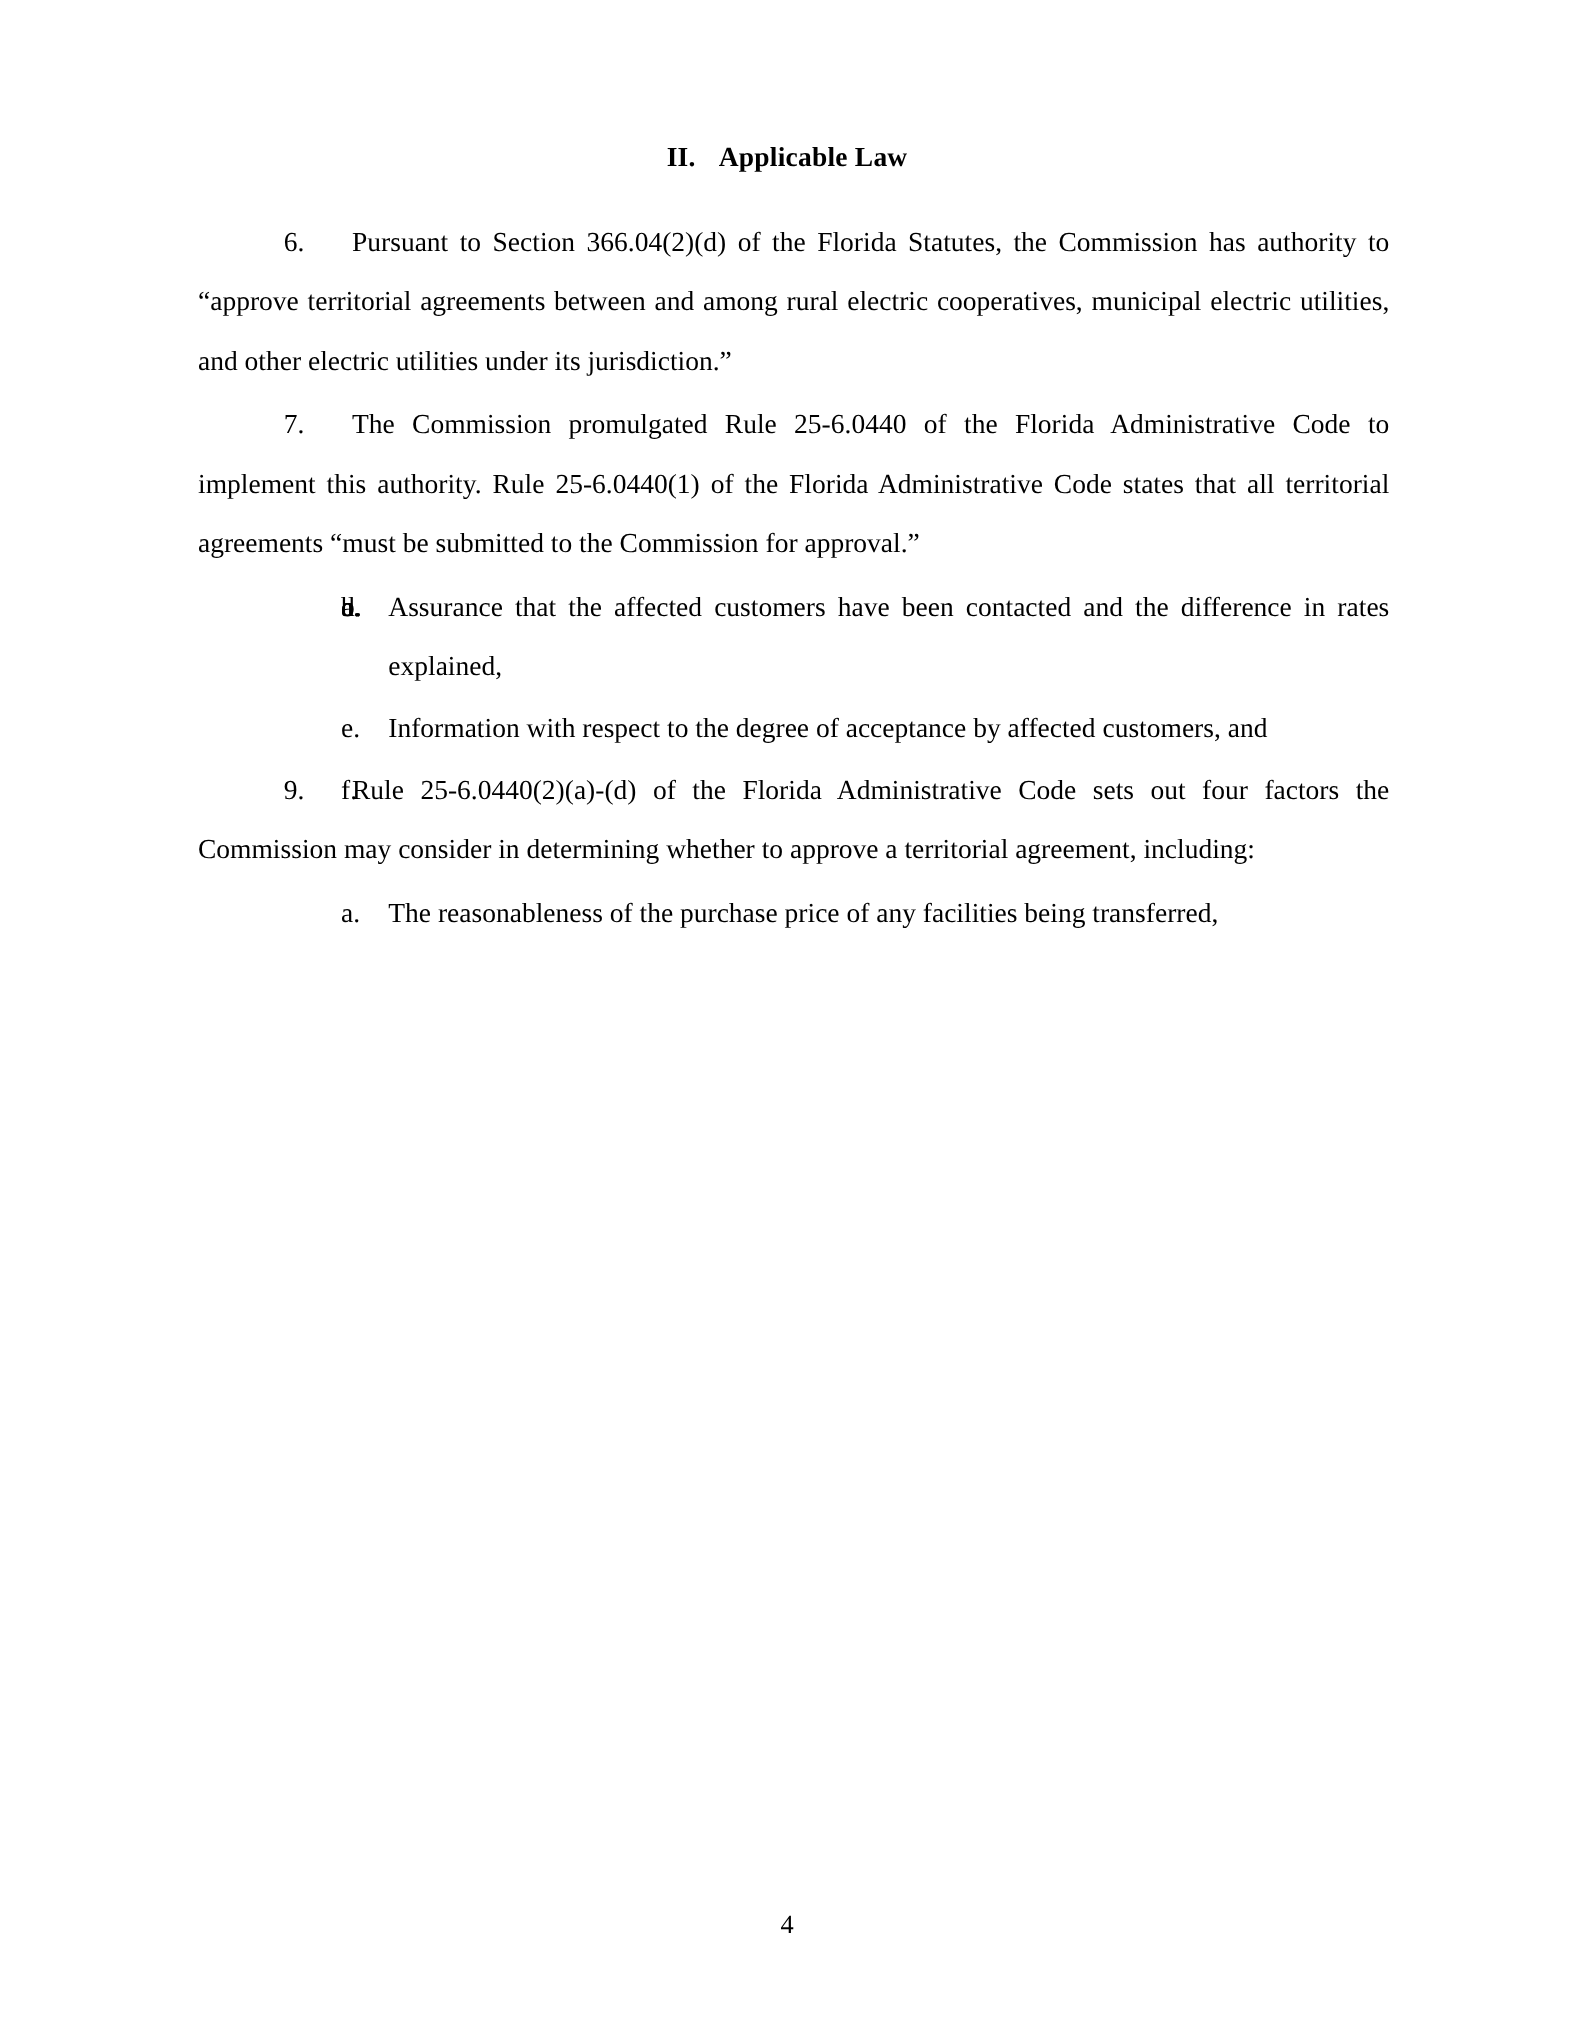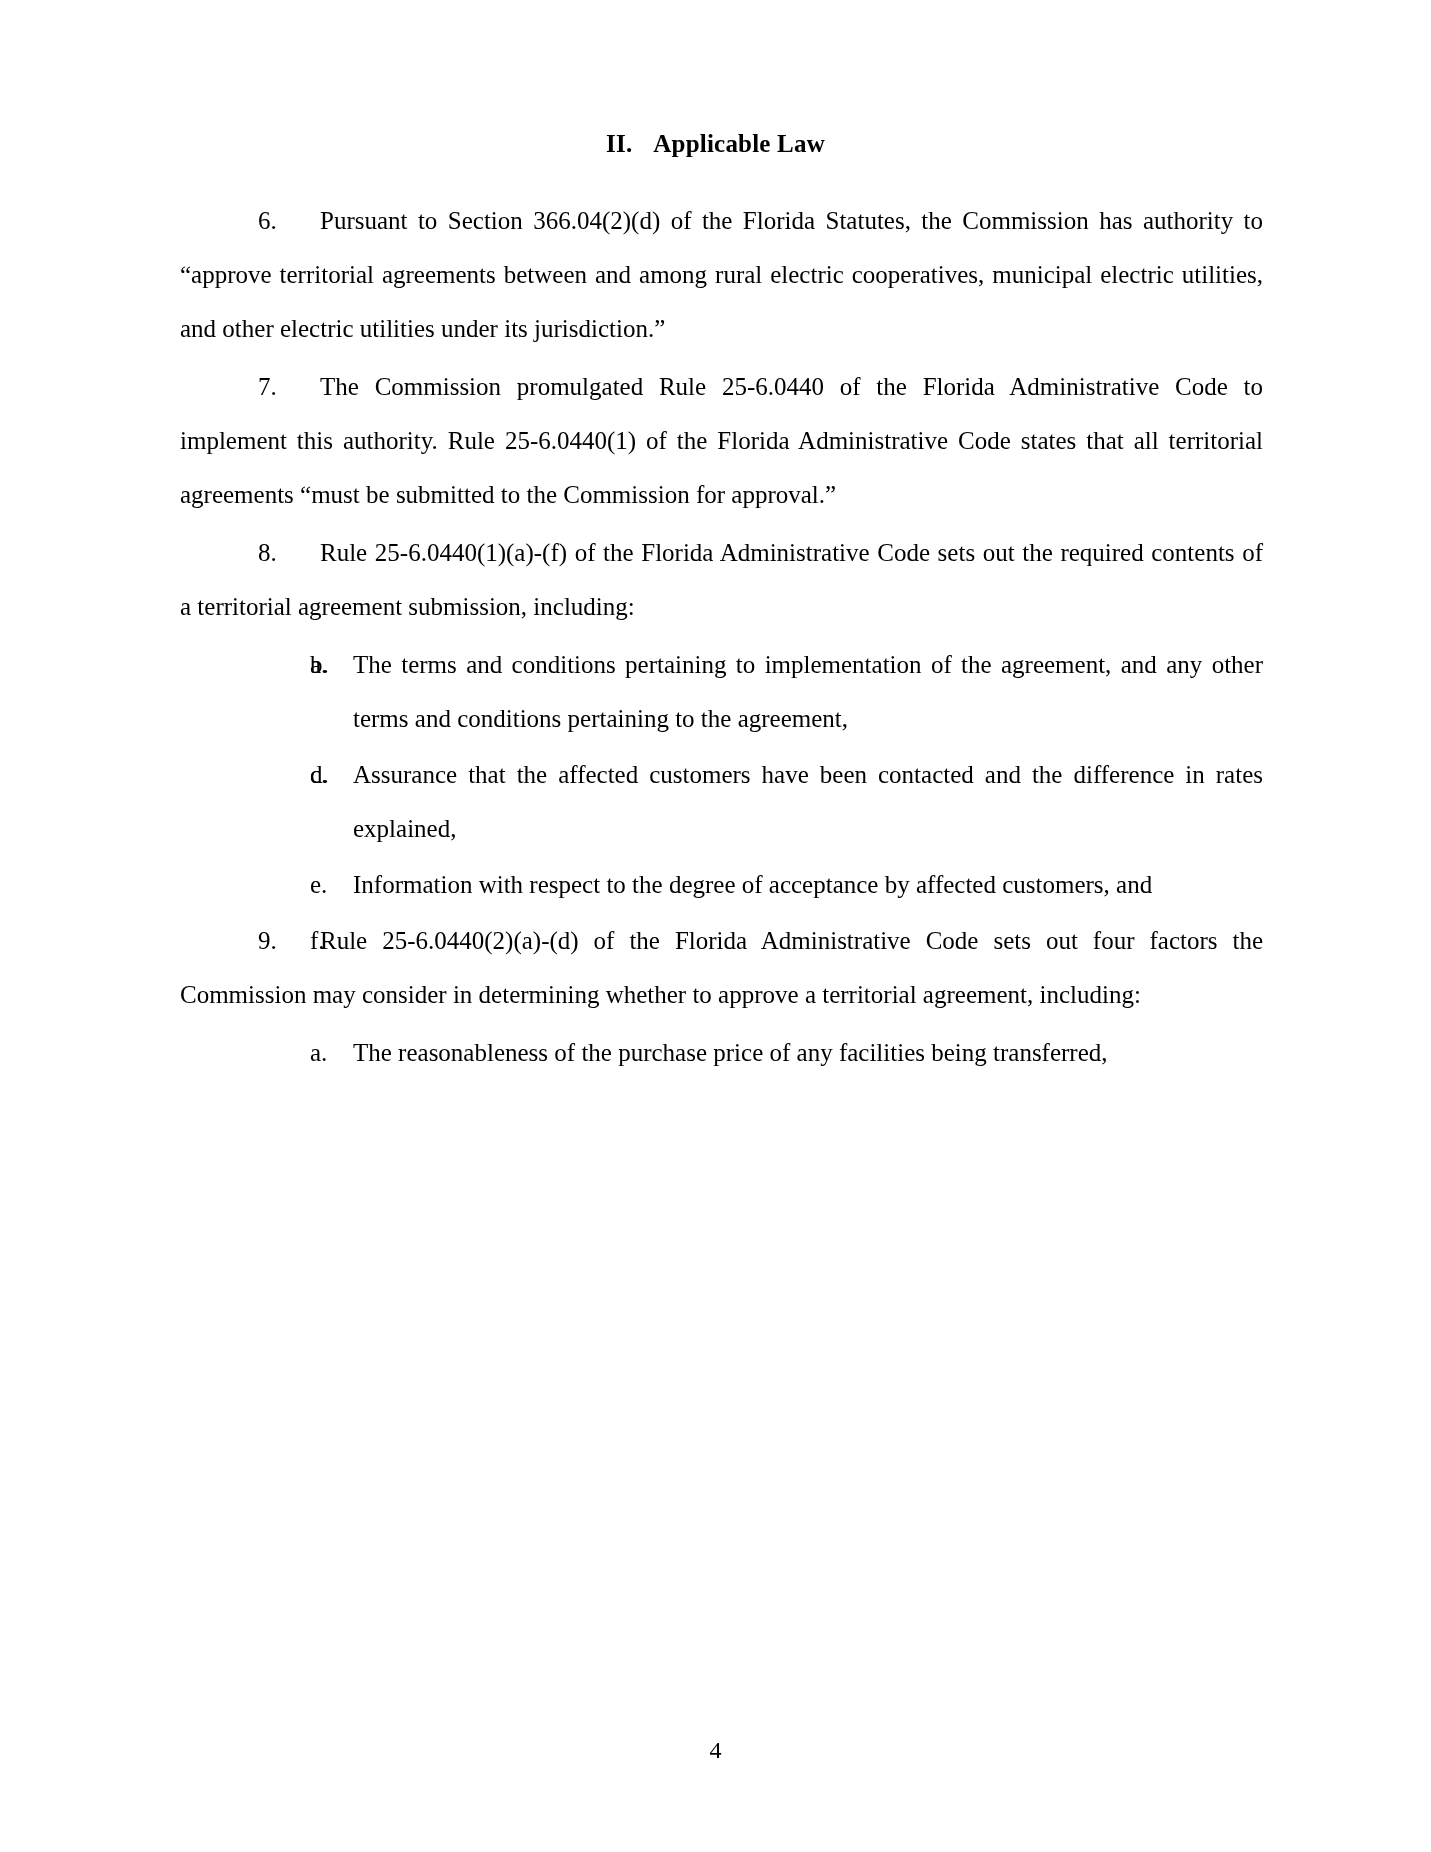--- a/index.html
+++ b/index.html
@@ -83,25 +83,24 @@
   <div class="content">
 
     <div class="section-heading">
       <span class="numeral">II.</span><span>Applicable Law</span>
     </div>
 
     <p class="body-par"><span class="pnum">6.</span><span>Pursuant to Section 366.04(2)(d) of the Florida Statutes, the Commission has authority to “approve territorial agreements between and among rural electric cooperatives, municipal electric utilities, and other electric utilities under its jurisdiction.”</span></p>
 
     <p class="body-par"><span class="pnum">7.</span><span>The Commission promulgated Rule 25-6.0440 of the Florida Administrative Code to implement this authority. Rule 25-6.0440(1) of the Florida Administrative Code states that all territorial agreements “must be submitted to the Commission for approval.”</span></p>
 
-    <p class="body-par"><span class="pnum">8.</span><span>Rule 25-6.0440(1)(a)-(f) of the Florida Administrative Code sets out the required contents of a territorial agreement submission, including:</span></p>
 
     <ul class="list">
       <li class="list-item"><span class="marker">a.</span></li>
-      <li class="list-item"><span class="marker">b.</span><span>The terms and conditions pertaining to implementation of the agreement, and any other terms and conditions pertaining to the agreement,</span></li>
+      <li class="list-item"><span class="marker">b.</span></li>
       <li class="list-item"><span class="marker">c.</span></li>
       <li class="list-item"><span class="marker">d.</span><span>Assurance that the affected customers have been contacted and the difference in rates explained,</span></li>
       <li class="list-item"><span class="marker">e.</span><span>Information with respect to the degree of acceptance by affected customers, and</span></li>
       <li class="list-item"><span class="marker">f.</span></li>
     </ul>
 
     <p class="body-par"><span class="pnum">9.</span><span>Rule 25-6.0440(2)(a)-(d) of the Florida Administrative Code sets out four factors the Commission may consider in determining whether to approve a territorial agreement, including:</span></p>
 
     <ul class="list">
       <li class="list-item"><span class="marker">a.</span><span>The reasonableness of the purchase price of any facilities being transferred,</span></li>

